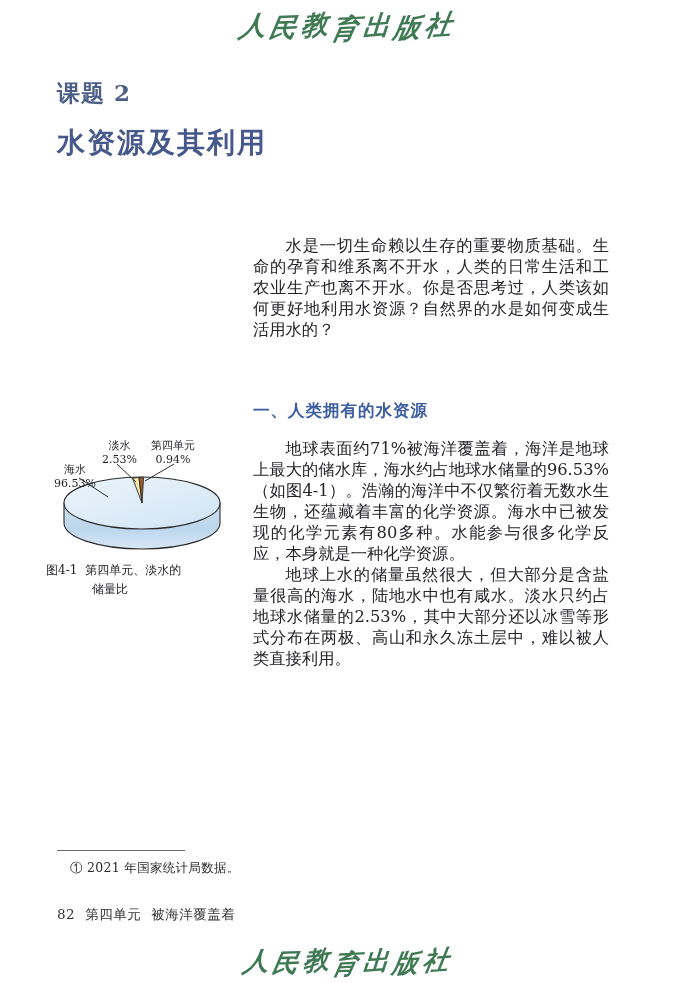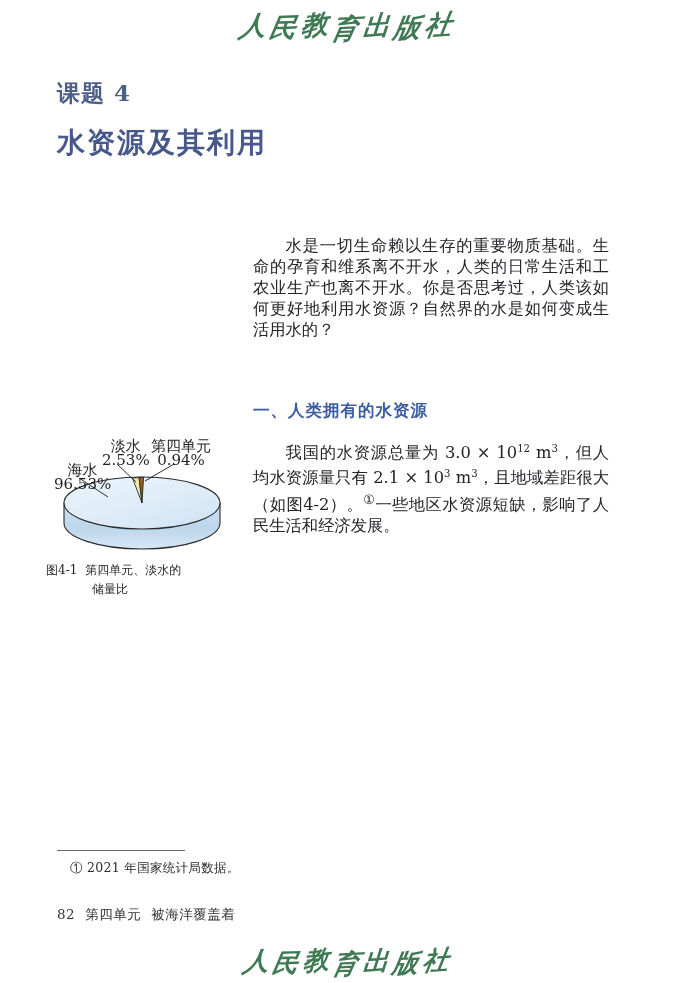--- a/index.html
+++ b/index.html
@@ -91,21 +91,21 @@
   
   .figure {
     position: absolute;
     left: 46px;
     top: 437px;
     width: 196px;
   }
   .fig-canvas { position: relative; width: 196px; height: 120px; }
   .fig-label {
     position: absolute;
-    font-size: 15px;
+    font-size: 11px;
     line-height: 14px;
     color: #1f1f24;
     white-space: nowrap;
     text-align: center;
   }
   .lbl-sea      { left: 8px;  top: 26px; }
   .lbl-fresh    { left: 56px; top: 2px;  }
   .lbl-landsalt { left: 105px; top: 2px; }
   .fig-caption {
     position: relative;
@@ -147,33 +147,34 @@
   .page-footer .pg-num { padding-right: 10px; }
   .page-footer .unit { padding-right: 10px; }
 </style>
 </head>
 <body>
 
 <div class="logo logo-top">
   <span>人</span><span>民</span><span>教</span><span>育</span><span>出</span><span>版</span><span>社</span>
 </div>
 
-<div class="topic-label">课题 4</div>
+<div class="topic-label">课题 2</div>
 <div class="topic-title">水资源及其利用</div>
 
 <div class="col" style="top: 235px;">
   <p class="para">水是一切生命赖以生存的重要物质基础。生命的孕育和维系离不开水，人类的日常生活和工农业生产也离不开水。你是否思考过，人类该如何更好地利用水资源？自然界的水是如何变成生活用水的？</p>
 </div>
 
 <div class="col" style="top: 400px;">
   <div class="section-head">一、人类拥有的水资源</div>
 </div>
 
 <div class="col" style="top: 438px;">
-  <p class="para"><span>我国的水资源总量为 3.0 × 10</span><sup>12</sup><span> m</span><sup>3</sup><span>，但人均水资源量只有 2.1 × 10</span><sup>3</sup><span> m</span><sup>3</sup><span>，且地域差距很大（如图4-2）。</span><span class="circ">①</span><span>一些地区水资源短缺，影响了人民生活和经济发展。</span></p>
+  <p class="para">地球表面约71%被海洋覆盖着，海洋是地球上最大的储水库，海水约占地球水储量的96.53%（如图4-1）。浩瀚的海洋中不仅繁衍着无数水生生物，还蕴藏着丰富的化学资源。海水中已被发现的化学元素有80多种。水能参与很多化学反应，本身就是一种化学资源。</p>
+  <p class="para">地球上水的储量虽然很大，但大部分是含盐量很高的海水，陆地水中也有咸水。淡水只约占地球水储量的2.53%，其中大部分还以冰雪等形式分布在两极、高山和永久冻土层中，难以被人类直接利用。</p>
 </div>
 
 <div class="figure">
   <div class="fig-canvas">
 
     <svg width="196" height="120" viewBox="0 0 196 120">
       <defs>
         <linearGradient id="sideGrad" x1="0" y1="0" x2="0" y2="1">
           <stop offset="0%" stop-color="#cfe2f2"></stop>
           <stop offset="55%" stop-color="#bcd6ec"></stop>

